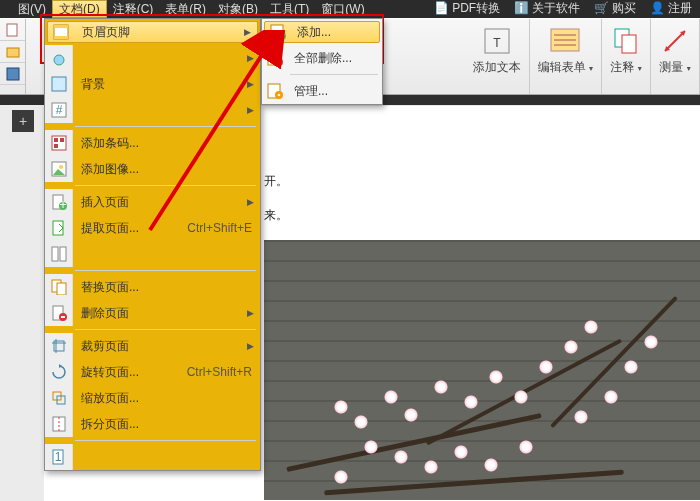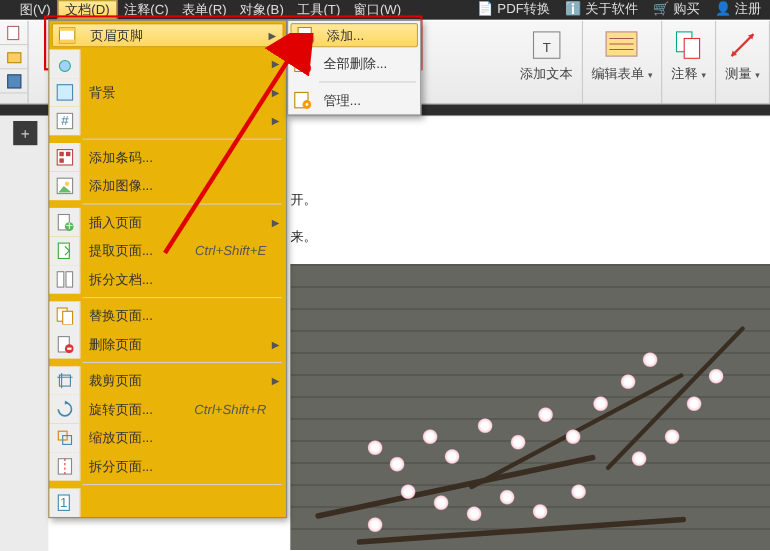--- a/index.html
+++ b/index.html
@@ -31,21 +31,21 @@
   .photo .blossom { position:absolute; width:14px; height:14px; border-radius:50%; background: radial-gradient(circle,#fff 35%,#ffd1de 60%,rgba(255,209,222,0) 72%); }
   .photo .branch { position:absolute; background:#3a2d22; border-radius:2px; }
 
   
   .red-box { position: absolute; border: 2px solid #e00000; background: transparent; pointer-events: none; }
 
   .dropdown { position: absolute; left: 44px; top: 18px; width: 217px; background: #eab308; border: 1px solid #8a8a8a; box-shadow: 2px 3px 6px rgba(0,0,0,.35); z-index: 20; }
   .dropdown .row { height: 26px; display: flex; align-items: center; position: relative; }
   .dropdown .gutter { width: 28px; height: 26px; display:flex; align-items:center; justify-content:center; background: #eee; border-right: 1px solid #ddd; }
   .dropdown .label { flex: 1; padding-left: 8px; color: #333; white-space: nowrap; }
-  .dropdown .accel { color: #555; padding-right: 18px; font-style: italic; }
+  .dropdown .accel { color: #555; padding-right: 8px; }
   .dropdown .more { position:absolute; right: 6px; color:#555; font-size:9px; }
   .dropdown .sep { height: 1px; margin: 3px 4px 3px 30px; background: #d0d0d0; }
   .dropdown .row.highlight { background: linear-gradient(#ffe89a,#ffd761); border: 1px solid #d4a020; margin: 2px; height: 22px; border-radius: 2px; }
   .dropdown .row.highlight .gutter { background: transparent; border: none; width: 26px; }
 
   .submenu { position: absolute; left: 261px; top: 18px; width: 122px; background: #f4f4f4; border: 1px solid #8a8a8a; box-shadow: 2px 3px 6px rgba(0,0,0,.35); z-index: 21; }
   .submenu .row { height: 26px; display:flex; align-items:center; }
   .submenu .gutter { width: 26px; height: 26px; display:flex; align-items:center; justify-content:center; }
   .submenu .label { flex:1; padding-left:6px; color:#333; }
   .submenu .row.highlight { background: linear-gradient(#ffe89a,#ffd761); border: 1px solid #d4a020; margin: 2px; height: 22px; border-radius: 2px; }
@@ -269,21 +269,20 @@
     <div class="label">提取页面...</div>
     <div class="accel">Ctrl+Shift+E</div>
   </div>
   <div class="row">
     <div class="gutter">
         <svg width="16" height="16">
           <rect x="1" y="1" width="6" height="14" fill="#fff" stroke="#888"></rect>
           <rect x="9" y="1" width="6" height="14" fill="#fff" stroke="#888"></rect>
         </svg>
       </div>
-    <div class="label">拆分文档...</div>
   </div>
   <div class="sep"></div>
   <div class="row">
     <div class="gutter">
         <svg width="16" height="16">
           <rect x="1" y="1" width="9" height="12" fill="#fff" stroke="#c80"></rect>
           <rect x="6" y="4" width="9" height="12" fill="#fff" stroke="#c80"></rect>
         </svg>
       </div>
     <div class="label">替换页面...</div>

